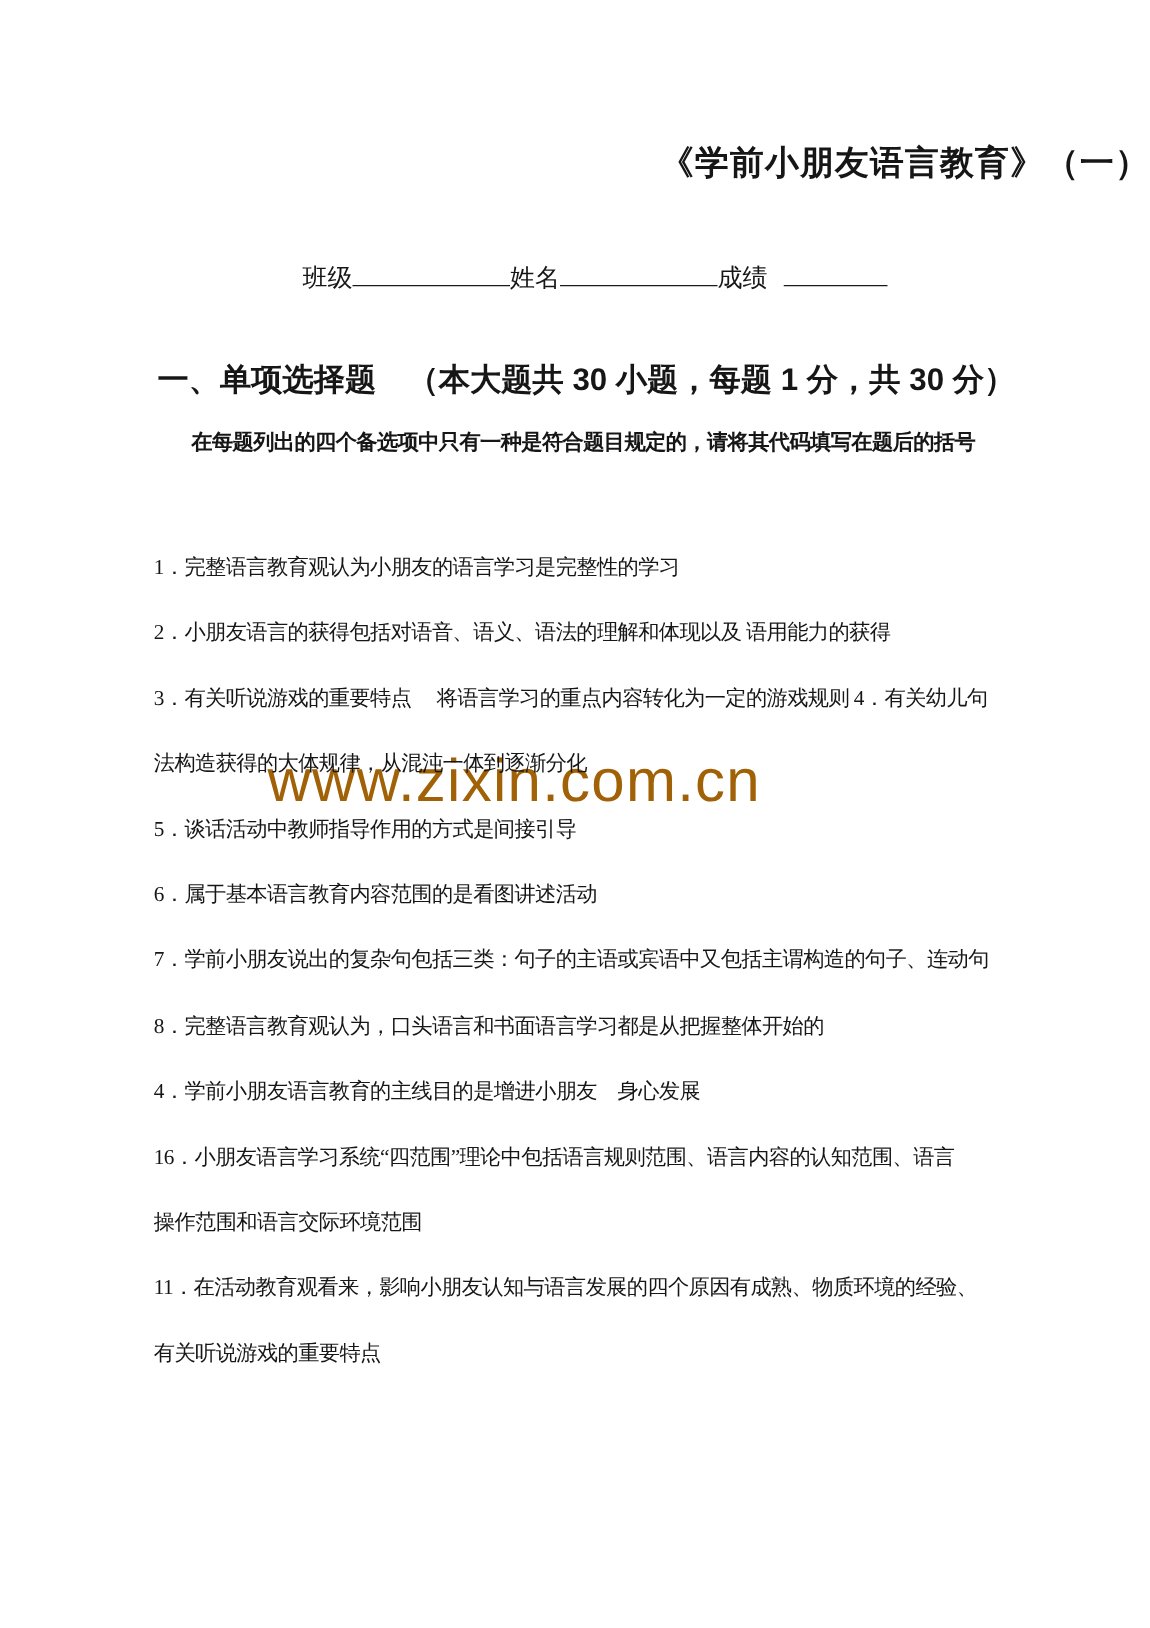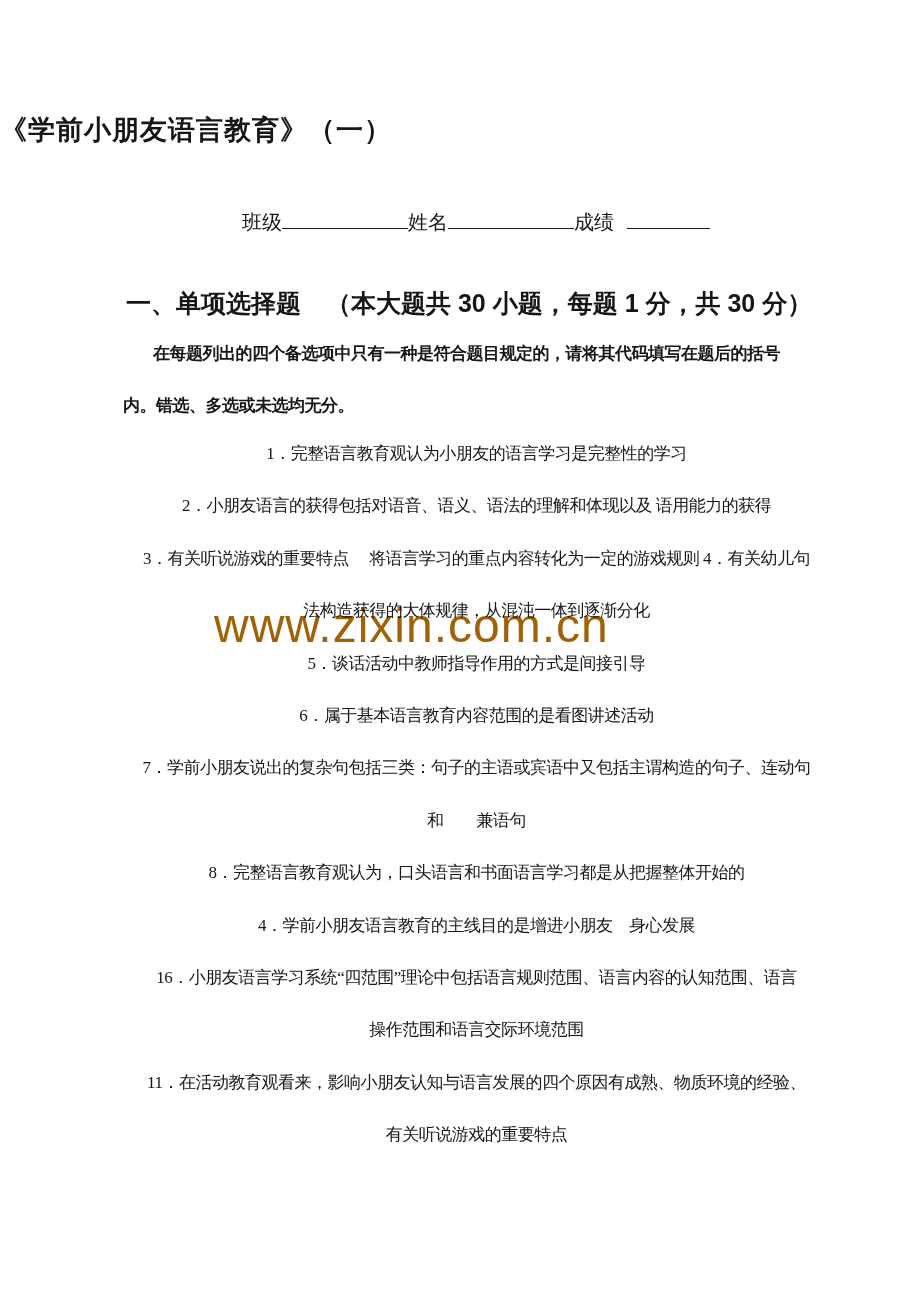--- a/index.html
+++ b/index.html
@@ -24,21 +24,21 @@
     user-select: none;
     white-space: nowrap;
   }
   .title {
     position: absolute;
     top: 112px;
     left: 0;
     width: 920px;
     margin: 0;
     z-index: 1;
-    text-align: left;
+    text-align: right;
     font-family: "Liberation Sans", "DejaVu Sans", sans-serif;
     font-size: 27px;
     font-weight: bold;
     letter-spacing: 1px;
     white-space: nowrap;
   }
   .fields {
     position: absolute;
     top: 208px;
     left: 242px;
@@ -76,21 +76,20 @@
     white-space: nowrap;
   }
   .instr.i1 { top: 342px; left: 153px; }
   .instr.i2 { top: 394px; left: 123px; }
   .qbody {
     position: absolute;
     top: 443px;
     left: 123px;
     right: 90px;
     z-index: 1;
-    text-align: center;
   }
   .qline {
     height: 52.4px;
     font-size: 17px;
     letter-spacing: -0.5px;
     line-height: 22px;
     white-space: nowrap;
   }
 </style>
 </head>
@@ -102,31 +101,29 @@
 
   <h1 class="title">《学前小朋友语言教育》（一）</h1>
 
   <div class="fields">
     <span>班级</span><span class="blank w1"></span><span>姓名</span><span class="blank w1"></span><span>成绩</span><span class="blank w2 gap"></span>
   </div>
 
   <div class="heading">一、单项选择题　（本大题共 30 小题，每题 1 分，共 30 分）</div>
 
   <div class="instr i1">在每题列出的四个备选项中只有一种是符合题目规定的，请将其代码填写在题后的括号</div>
-  <div class="instr i2">内。错选、多选或未选均无分。</div>
 
   <div class="qbody">
     <div class="qline">1．完整语言教育观认为小朋友的语言学习是完整性的学习</div>
     <div class="qline">2．小朋友语言的获得包括对语音、语义、语法的理解和体现以及 语用能力的获得</div>
     <div class="qline">3．有关听说游戏的重要特点　 将语言学习的重点内容转化为一定的游戏规则 4．有关幼儿句</div>
     <div class="qline">法构造获得的大体规律，从混沌一体到逐渐分化</div>
     <div class="qline">5．谈话活动中教师指导作用的方式是间接引导</div>
     <div class="qline">6．属于基本语言教育内容范围的是看图讲述活动</div>
     <div class="qline">7．学前小朋友说出的复杂句包括三类：句子的主语或宾语中又包括主谓构造的句子、连动句</div>
-    <div class="qline">和　　兼语句</div>
     <div class="qline">8．完整语言教育观认为，口头语言和书面语言学习都是从把握整体开始的</div>
     <div class="qline">4．学前小朋友语言教育的主线目的是增进小朋友　身心发展</div>
     <div class="qline">16．小朋友语言学习系统“四范围”理论中包括语言规则范围、语言内容的认知范围、语言</div>
     <div class="qline">操作范围和语言交际环境范围</div>
     <div class="qline">11．在活动教育观看来，影响小朋友认知与语言发展的四个原因有成熟、物质环境的经验、</div>
     <div class="qline">有关听说游戏的重要特点</div>
   </div>
 
 </div>
 

